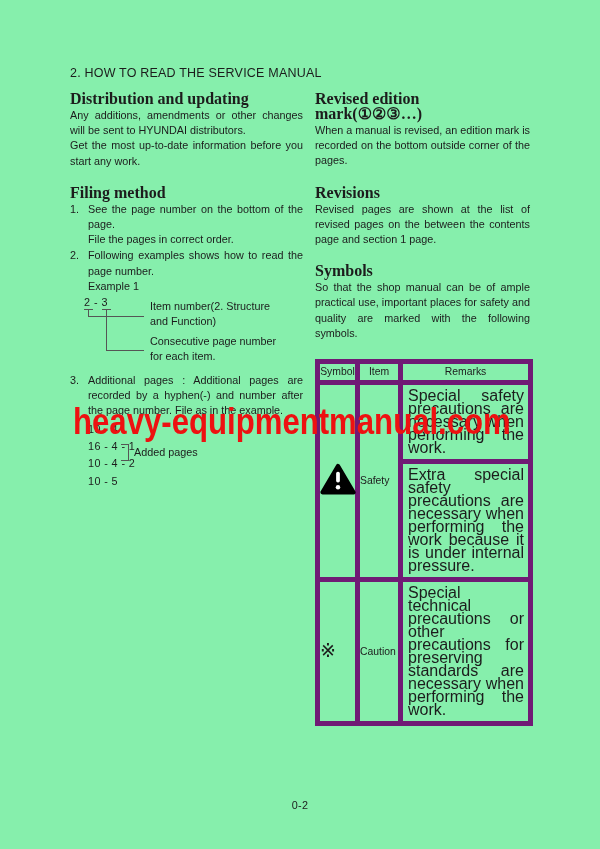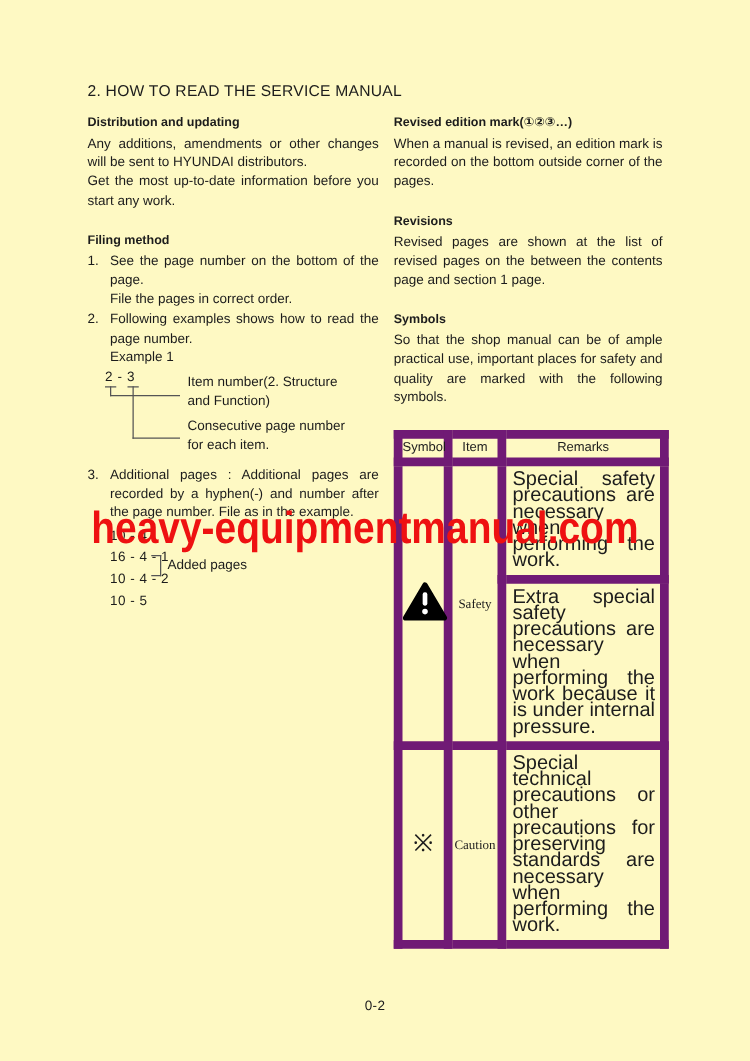--- a/index.html
+++ b/index.html
@@ -1,29 +1,29 @@
 <!DOCTYPE html>
 <html><head>
 <meta charset="utf-8">
 <style>
   * { margin:0; padding:0; box-sizing:border-box; }
   body { background:#fff; }
   .page {
-    position:relative; width:600px; height:849px; background:#fef9c3;
+    position:relative; width:600px; height:849px; background:#86efac;
     font-family:"Liberation Sans","DejaVu Sans",sans-serif; color:#1c1c1c;
     overflow:hidden;
   }
   .page-title {
     position:absolute; left:70px; top:66px; font-size:12.5px; font-weight:500;
     letter-spacing:.2px; white-space:nowrap;
   }
   .col { position:absolute; font-size:10.8px; line-height:15.2px; }
   .col-left  { left:70px;  top:91px; width:233px; }
   .col-right { left:315px; top:91px; width:215px; }
-  h3 { font-size:10px; font-weight:bold; line-height:15px; margin:0 0 2px 0; }
+  h3 { font-size:16px; font-weight:bold; line-height:15px; margin:0 0 2px 0;font-family:Liberation Serif, serif; }
   .para { text-align:justify; }
   .gap { margin-top:16px; }
   .list-item { display:flex; margin-top:1px; }
   .list-num { width:18px; flex:none; }
   .list-body { flex:1; }
   .jline { text-align:justify; }
 
   
   .diagram { position:relative; height:77px; margin-left:14px; margin-top:1px; }
   .diagram .code { font-size:10.8px; letter-spacing:.5px; }
@@ -38,24 +38,24 @@
 
   
   .pages { position:relative; margin-left:18px; margin-top:2px; line-height:17.4px; }
   .pages .pg { letter-spacing:.4px; }
   .bracket { position:absolute; left:33px; top:23px; width:8px; height:17px;
     border-top:1px solid #555; border-right:1px solid #555; border-bottom:1px solid #555; }
   .added-label { position:absolute; left:46px; top:23px; white-space:nowrap; }
 
   
   table.sym { border-collapse:collapse; margin-top:18px; width:213px; table-layout:fixed; }
-  table.sym th, table.sym td { border:7px solid #701a75; font-weight:normal; }
+  table.sym th, table.sym td { border:5px solid #701a75; font-weight:normal; }
   col.c-symbol { width:40px; } col.c-item { width:43px; } col.c-remarks { width:130px; }
   table.sym th { font-size:10.4px; height:21px; text-align:center; }
-  td.cell-center { text-align:center; vertical-align:middle; font-size:10.4px;font-family:Liberation Serif, serif; }
+  td.cell-center { vertical-align:middle; font-size:10.4px; }
   td.cell-remark { font-size:16px; line-height:13px; padding:4px 4px 5px 5px; text-align:justify; }
   .caution-glyph { font-size:19px; line-height:19px; }
   .tri-wrap { display:inline-block; }
 
   .watermark {
     position:absolute; left:73px; top:401px; font-size:36px; font-weight:bold;
     color:#ee1111; white-space:nowrap; transform:scaleX(.865); transform-origin:left top;
     z-index:6; letter-spacing:0;
   }
   .page-num { position:absolute; left:0; top:799px; width:600px; text-align:center;

